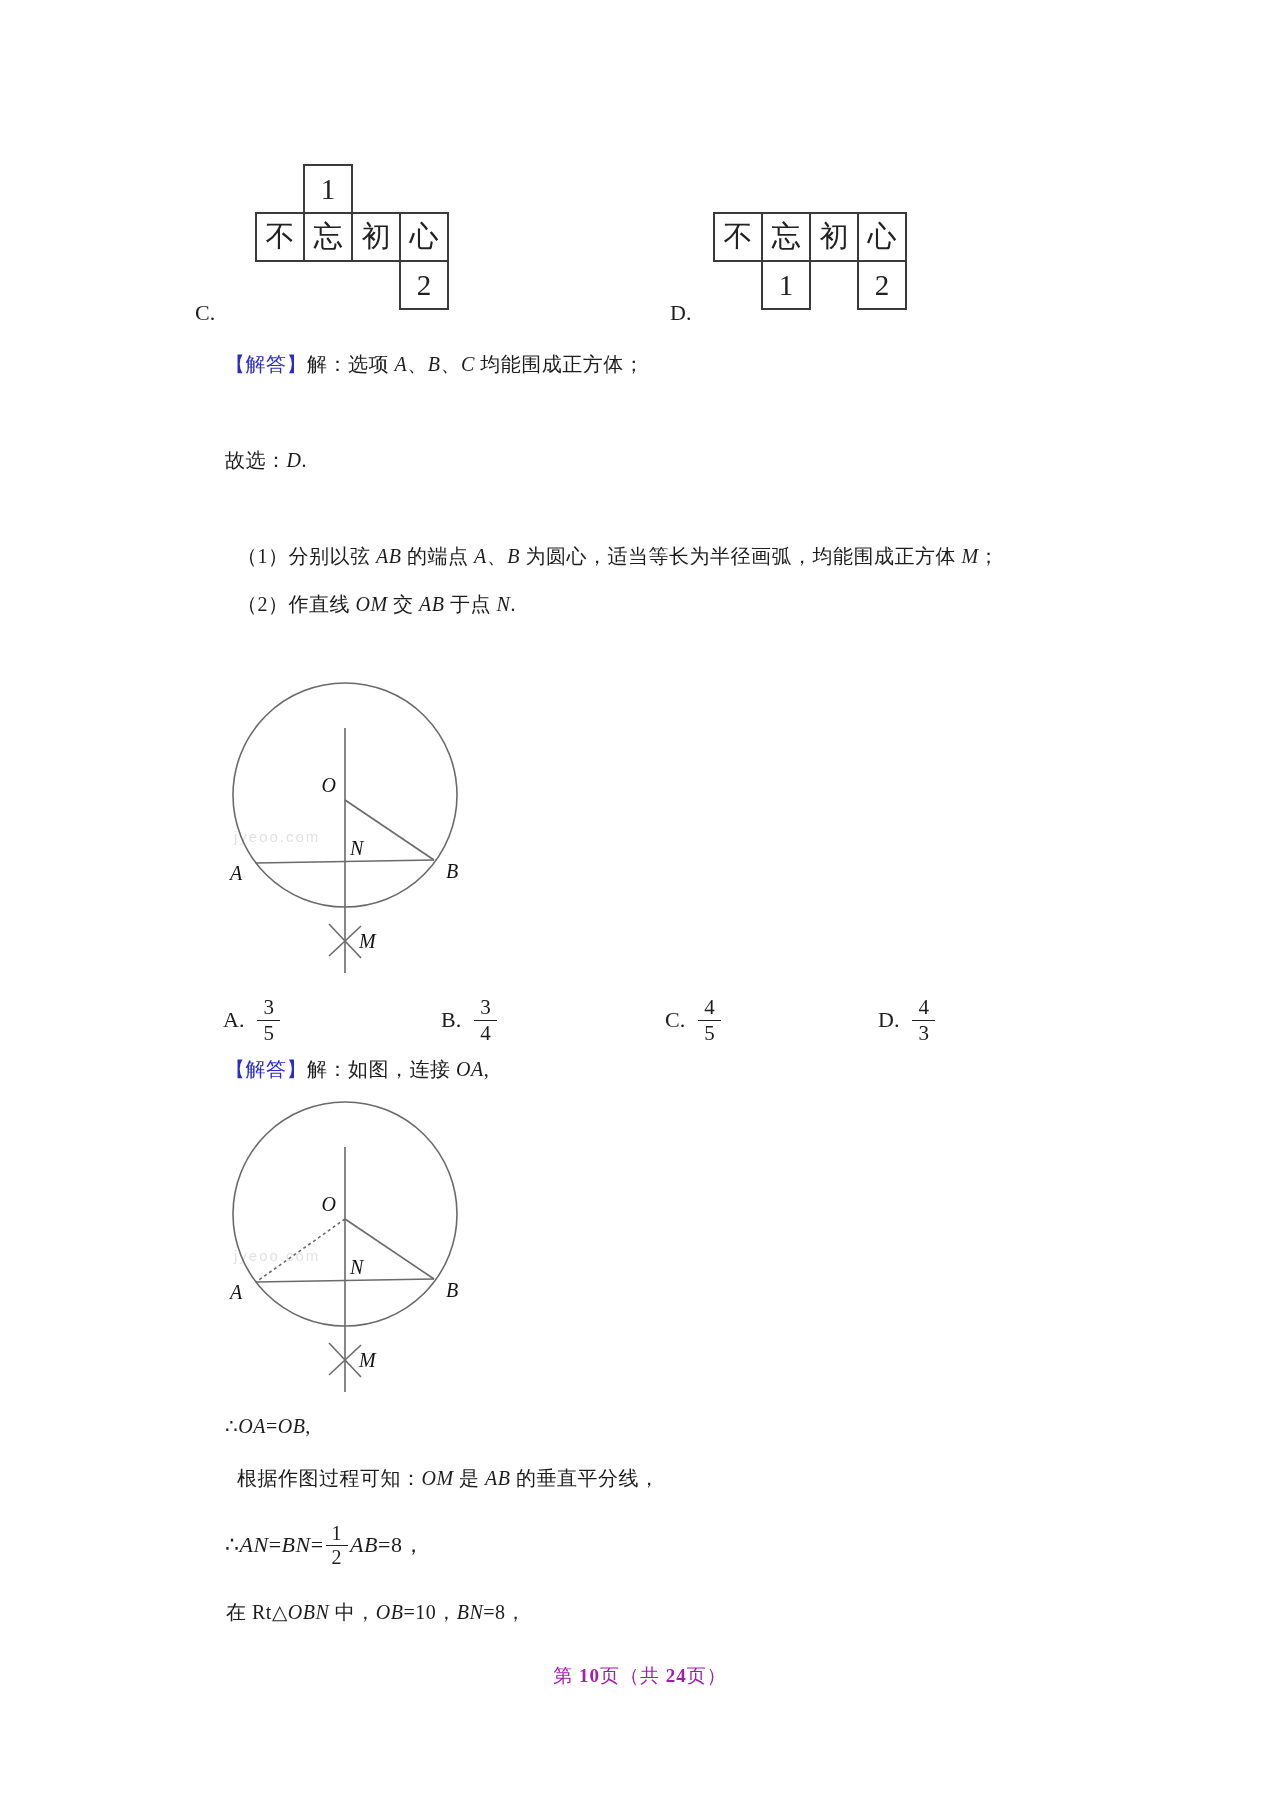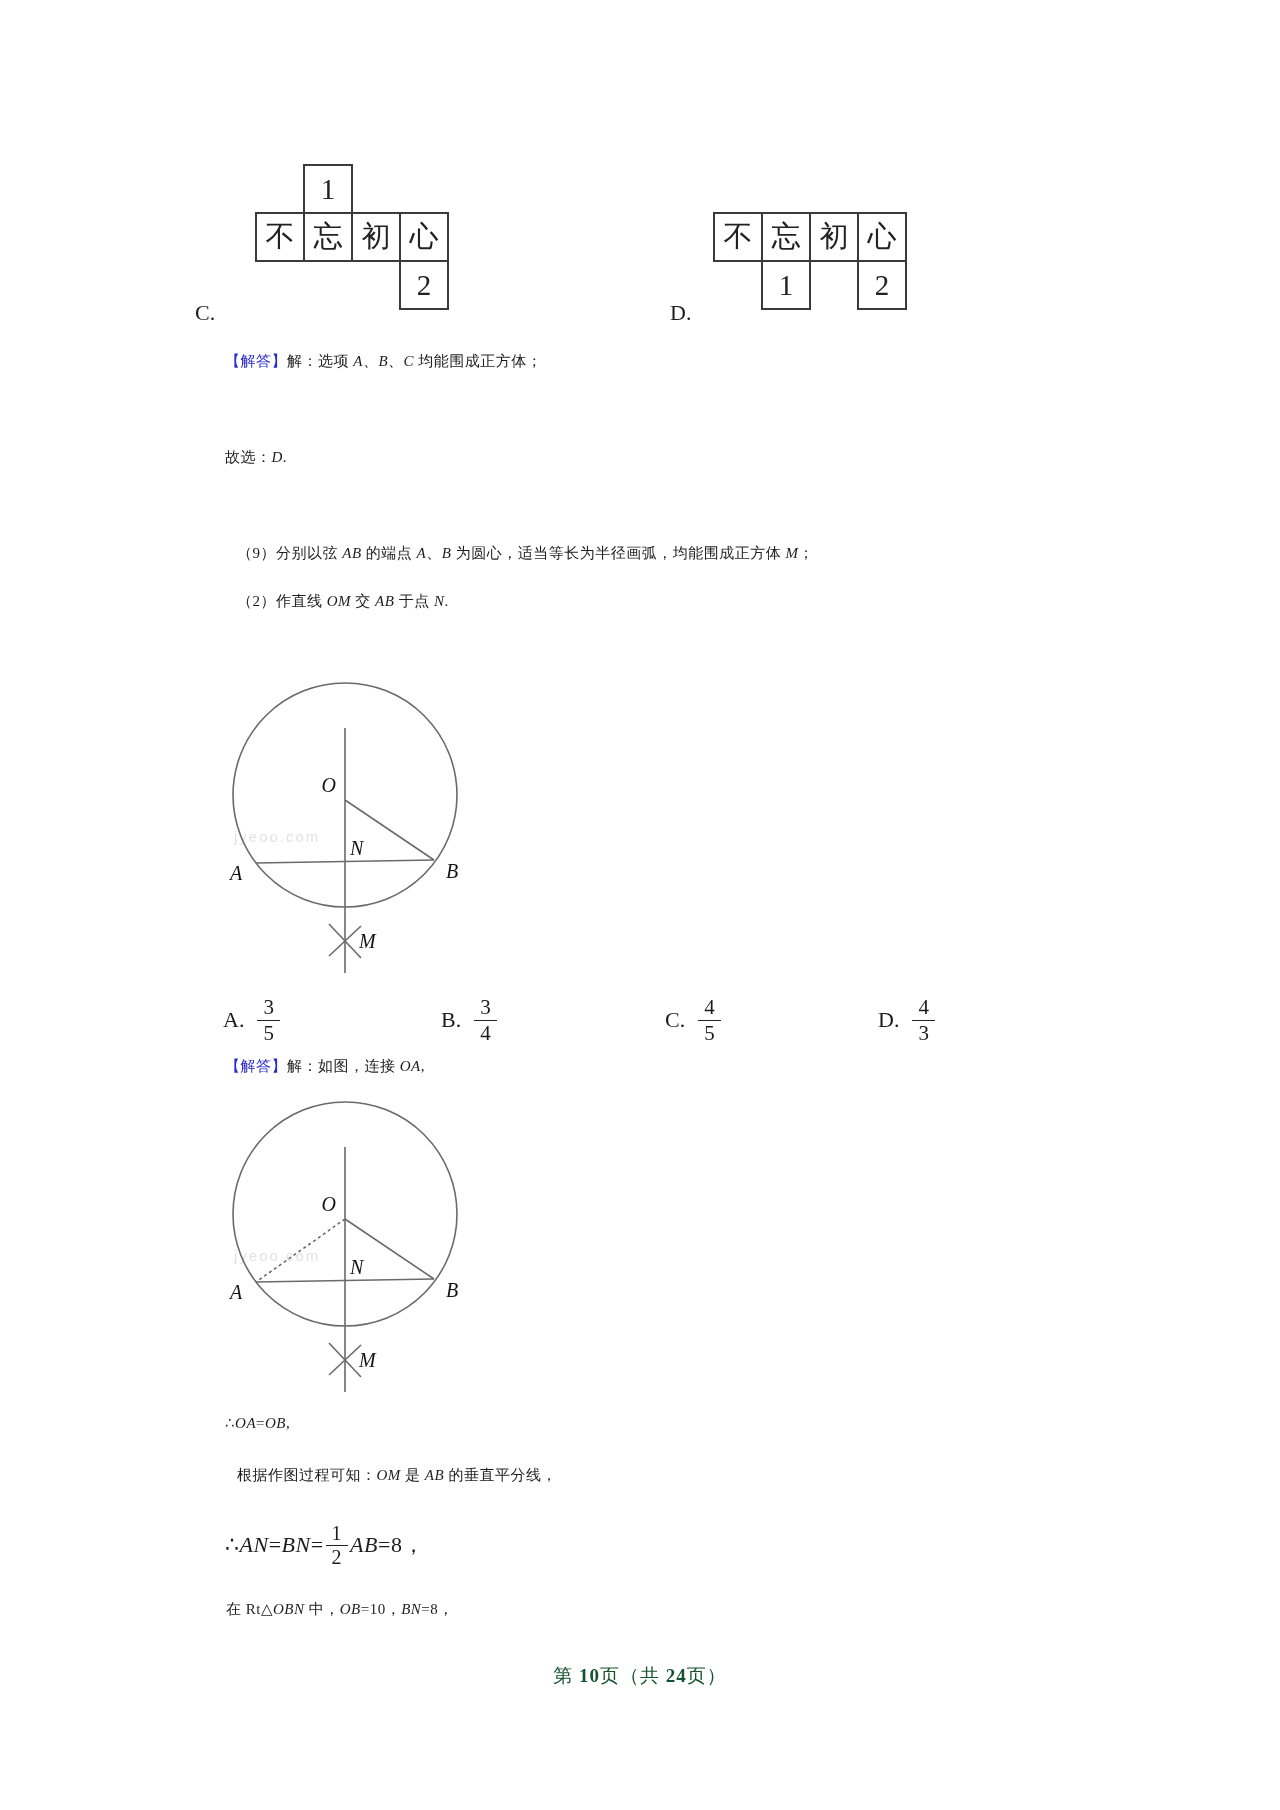--- a/index.html
+++ b/index.html
@@ -6,21 +6,21 @@
   .page{
     position:relative;
     width:1280px;height:1810px;
     background:#ffffff;
     font-family:"Liberation Serif","DejaVu Serif",serif;
     color:#1d1d1d;
     overflow:hidden;
   }
   .tline{
     position:absolute;
-    font-size:15px;
+    font-size:20px;
     line-height:1.25;
     white-space:nowrap;
     letter-spacing:0.5px;
     text-align:right;
   }
   .it{font-style:italic;}
   .bd{font-weight:700;}
   .blue{color:#2b2bcb;}
 
   
@@ -69,21 +69,21 @@
 
   
   .diagram{position:absolute;}
   .geo{stroke:#6a6a6a;stroke-width:1.6;fill:none;}
   .dash{stroke-dasharray:3 3;}
   .lbl{font-family:"Liberation Serif","DejaVu Serif",serif;font-style:italic;font-size:20px;fill:#141414;}
   .wm{font-family:"Liberation Sans","DejaVu Sans",sans-serif;font-style:normal;font-size:15px;fill:#cfcfcf;opacity:0.6;letter-spacing:2px;}
 
   .footer{
     position:absolute;top:1663px;left:0;width:1280px;
-    text-align:center;font-size:19px;color:#14532d;letter-spacing:1px;
+    text-align:center;font-size:19px;color:#a21caf;letter-spacing:1px;
   }
 </style>
 </head>
 <body>
 
 <div class="page">
 
   <span class="figlabel" style="left:195px;top:300px">C.</span>
   <div class="net netc" style="left:255px;top:164px;width:200px;height:148px">
     <div class="cell p0">1</div>
@@ -100,21 +100,21 @@
     <div class="cell p1">忘</div>
     <div class="cell p2">初</div>
     <div class="cell p3">心</div>
     <div class="cell p4">1</div>
     <div class="cell p5">2</div>
   </div>
 
   <div class="tline" style="left:225px;top:352px"><span class="blue">【解答】</span><span>解：选项 </span><span class="it">A</span><span>、</span><span class="it">B</span><span>、</span><span class="it">C</span><span> 均能围成正方体；</span></div>
   <div class="tline" style="left:225px;top:448px"><span>故选：</span><span class="it">D</span><span>.</span></div>
 
-  <div class="tline" style="left:237px;top:544px"><span>（9）分别以弦 </span><span class="it">AB</span><span> 的端点 </span><span class="it">A</span><span>、</span><span class="it">B</span><span> 为圆心，适当等长为半径画弧，均能围成正方体 </span><span class="it">M</span><span>；</span></div>
+  <div class="tline" style="left:237px;top:544px"><span>（1）分别以弦 </span><span class="it">AB</span><span> 的端点 </span><span class="it">A</span><span>、</span><span class="it">B</span><span> 为圆心，适当等长为半径画弧，均能围成正方体 </span><span class="it">M</span><span>；</span></div>
   <div class="tline" style="left:237px;top:592px"><span>（2）作直线 </span><span class="it">OM</span><span> 交 </span><span class="it">AB</span><span> 于点 </span><span class="it">N</span><span>.</span></div>
 
   <svg class="diagram" style="left:228px;top:680px" width="245" height="305" viewBox="0 0 245 305">
     <text class="wm" x="6" y="162">jyeoo.com</text>
     <circle cx="117" cy="115" r="112" class="geo"></circle>
     <line x1="117" y1="48" x2="117" y2="293" class="geo"></line>
     <line x1="28" y1="183" x2="206" y2="180" class="geo"></line>
     <line x1="117" y1="120" x2="206" y2="180" class="geo"></line>
     <line x1="101" y1="244" x2="133" y2="278" class="geo"></line>
     <line x1="133" y1="246" x2="101" y2="276" class="geo"></line>

